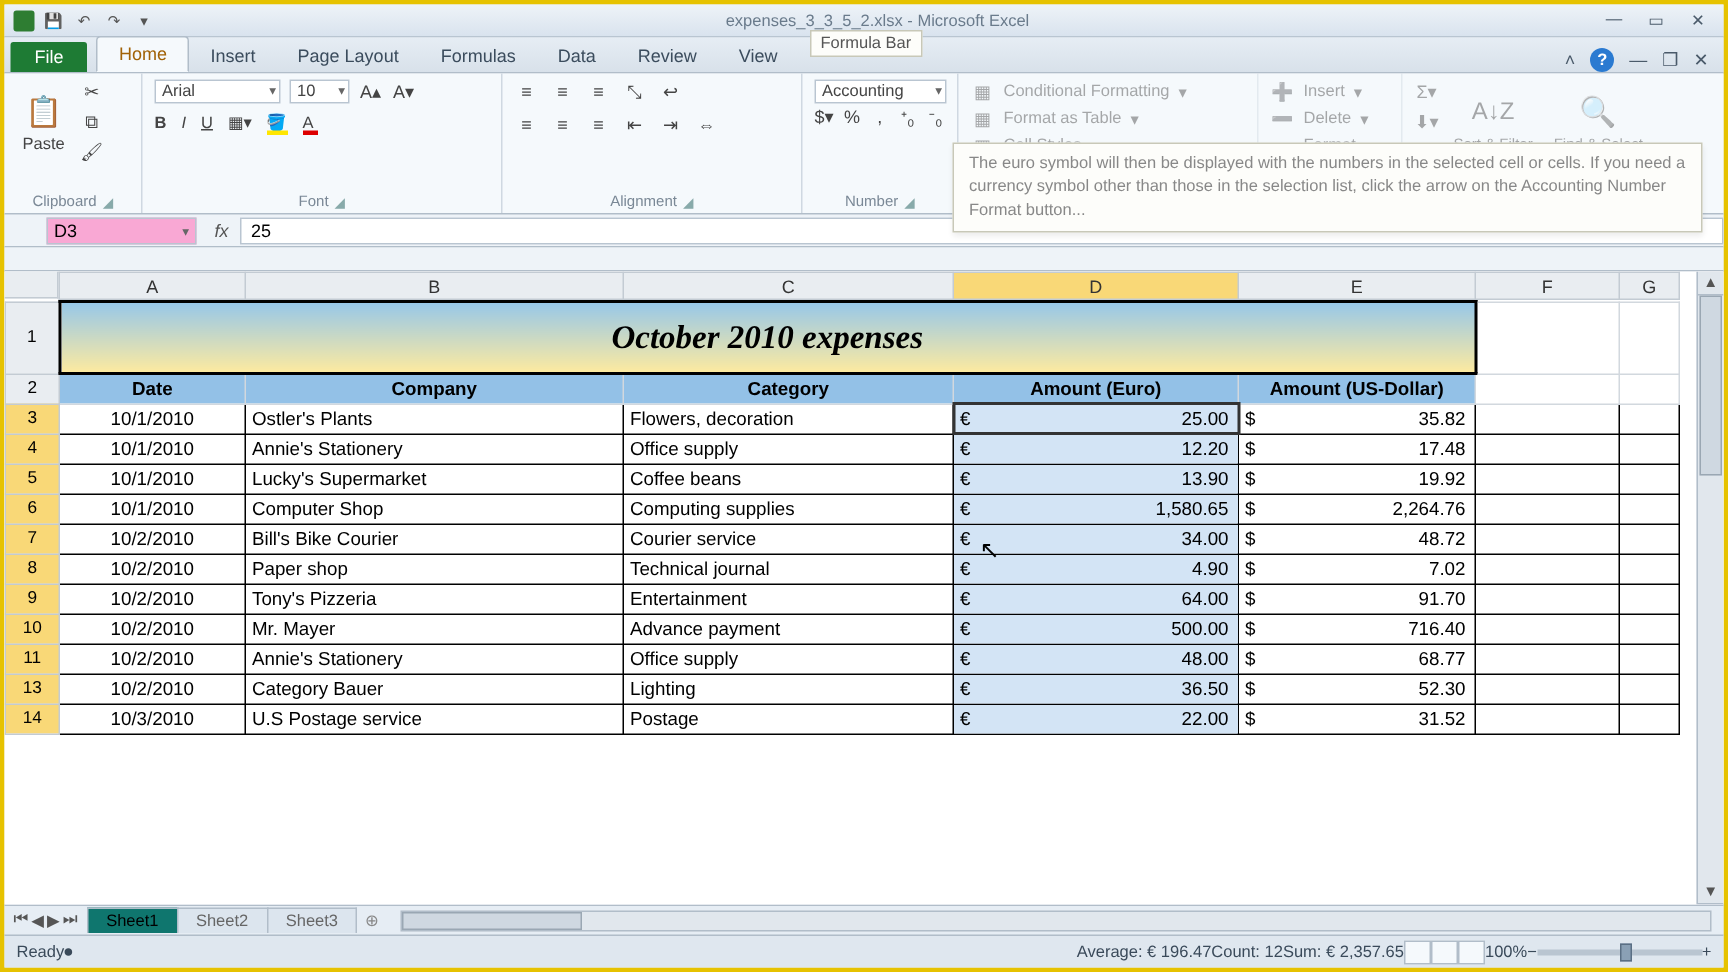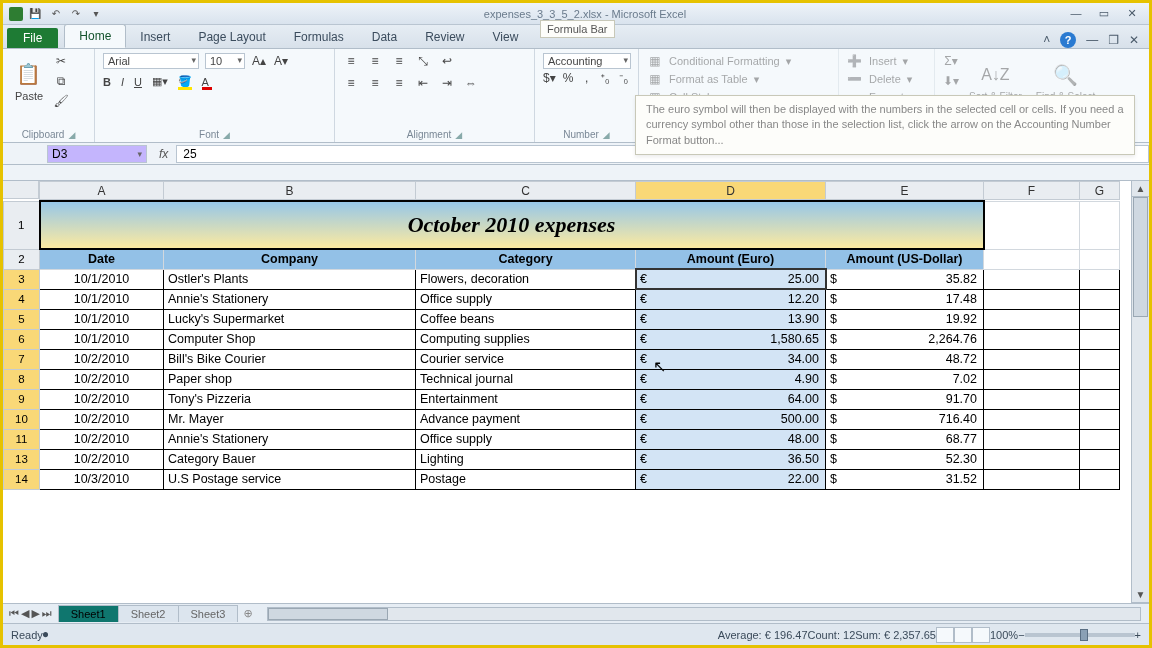--- a/index.html
+++ b/index.html
@@ -18,21 +18,21 @@
   .titlebar .qat .excel-icon { width: 14px; height: 14px; background: #2e7d32; border-radius: 2px; }
   .titlebar .title { flex: 1; text-align: center; color: #6a7b8c; }
   .titlebar .winbtns { display: flex; gap: 10px; padding-right: 8px; }
   .titlebar .winbtns span { display:inline-block; width:18px; text-align:center; color:#4a5a6a; }
   .qat-btn { width:14px; height:14px; display:inline-flex; align-items:center; justify-content:center; font-size:10px; color:#555; }
 
   
   .tabs { height: 24px; display:flex; align-items:flex-end; padding-left: 4px; background: linear-gradient(#e6edf4,#d8e1ea); border-bottom: 1px solid #b1bdc9; }
   .file-tab { background:#1e7b34; color:#fff; padding:3px 16px; font-size:12px; border-radius:2px 2px 0 0; margin-right:6px; }
   .tab { padding:4px 14px; font-size:12px; color:#3b4c5d; cursor:default; }
-  .tab.active { background:#f5f9fc; border:1px solid #b1bdc9; border-bottom:1px solid #f5f9fc; border-radius:3px 3px 0 0; color:#14532d; }
+  .tab.active { background:#f5f9fc; border:1px solid #b1bdc9; border-bottom:1px solid #f5f9fc; border-radius:3px 3px 0 0; color:#a16207; }
   .tabs-right { margin-left:auto; display:flex; align-items:center; gap:10px; padding-right:10px; color:#4a5a6a; font-size:12px; }
   .help-icon { width:16px; height:16px; background:#2a7ad1; color:#fff; border-radius:50%; display:inline-flex; align-items:center; justify-content:center; font-size:11px; font-weight:bold; }
 
   
   .ribbon { position:relative; height: 94px; background:#f5f9fc; border-bottom:1px solid #b1bdc9; display:flex; font-size:11px; color:#444; }
   .group { border-right:1px solid #cfd8e1; padding:4px 8px 2px 8px; display:flex; flex-direction:column; justify-content:space-between; }
   .group-bottom { text-align:center; color:#7a8896; font-size:10px; padding-top:2px; display:flex; justify-content:center; align-items:center; gap:4px; }
   .group-bottom .dlg { font-size:9px; color:#8aa; }
   .grow { display:flex; gap:6px; align-items:center; }
   .bigbtn { display:flex; flex-direction:column; align-items:center; gap:2px; padding:2px 4px; }
@@ -45,21 +45,21 @@
 
   
   .tooltip-box {
     position:absolute; top:46px; left:632px; width:500px; background:#fdfdfa;
     border:1px solid #c8c8b8; padding:6px 10px; font-size:11px; color:#888; line-height:1.4;
     box-shadow: 0 2px 4px rgba(0,0,0,0.08); z-index:20;
   }
 
   
   .formula-row { height:22px; background:#eef3f8; border-bottom:1px solid #b1bdc9; display:flex; align-items:center; font-size:12px; }
-  .namebox { width:100px; border:1px solid #b9c5d1; background:#c4b5fd; margin:0 4px 0 44px; padding:1px 4px; display:flex; justify-content:space-between; align-items:center; }
+  .namebox { width:100px; border:1px solid #b9c5d1; background:#f9a8d4; margin:0 4px 0 28px; padding:1px 4px; display:flex; justify-content:space-between; align-items:center; }
   .namebox span:last-child { font-size:9px; color:#666; }
   .fx { margin:0 8px; color:#555; font-style:italic; }
   .fbar { flex:1; border:1px solid #b9c5d1; background:#fff; padding:1px 6px; height:18px; position:relative; }
   .fbar-tip { position:absolute; top:20px; left:540px; background:#fdfdfa; border:1px solid #c8c8b8; padding:2px 6px; font-size:11px; color:#555; z-index:15; }
 
   
   .sheet-wrap { flex:1; display:flex; overflow:hidden; background:#fff; position:relative; }
   .gutter-corner { width:36px; height:18px; background:#e9edf1; border-right:1px solid #c3cbd3; border-bottom:1px solid #c3cbd3; }
   table.cols { border-collapse:collapse; table-layout:fixed; }
   .colhdr th { background:#e9edf1; border:1px solid #c3cbd3; font-weight:normal; font-size:12px; color:#333; height:18px; }
@@ -160,21 +160,21 @@
       </div>
       <div class="group-bottom">
           <span>Clipboard</span>
           <span class="dlg">◢</span>
         </div>
     </div>
 
     <div class="group" style="width:240px">
       <div style="display:flex;flex-direction:column;gap:6px">
         <div class="btnrow">
-          <span class="font-select" style="width:96px">Arial</span>
+          <span class="font-select" style="width:84px">Arial</span>
           <span class="font-select" style="width:40px">10</span>
           <span class="smallico">A▴</span>
           <span class="smallico">A▾</span>
         </div>
         <div class="btnrow" style="gap:10px">
           <b>B</b>
           <i>I</i>
           <u>U</u>
           <span>▦▾</span>
           <span style="position:relative">🪣<span style="position:absolute;left:0;bottom:-2px;width:14px;height:3px;background:#ffe600"></span></span>

